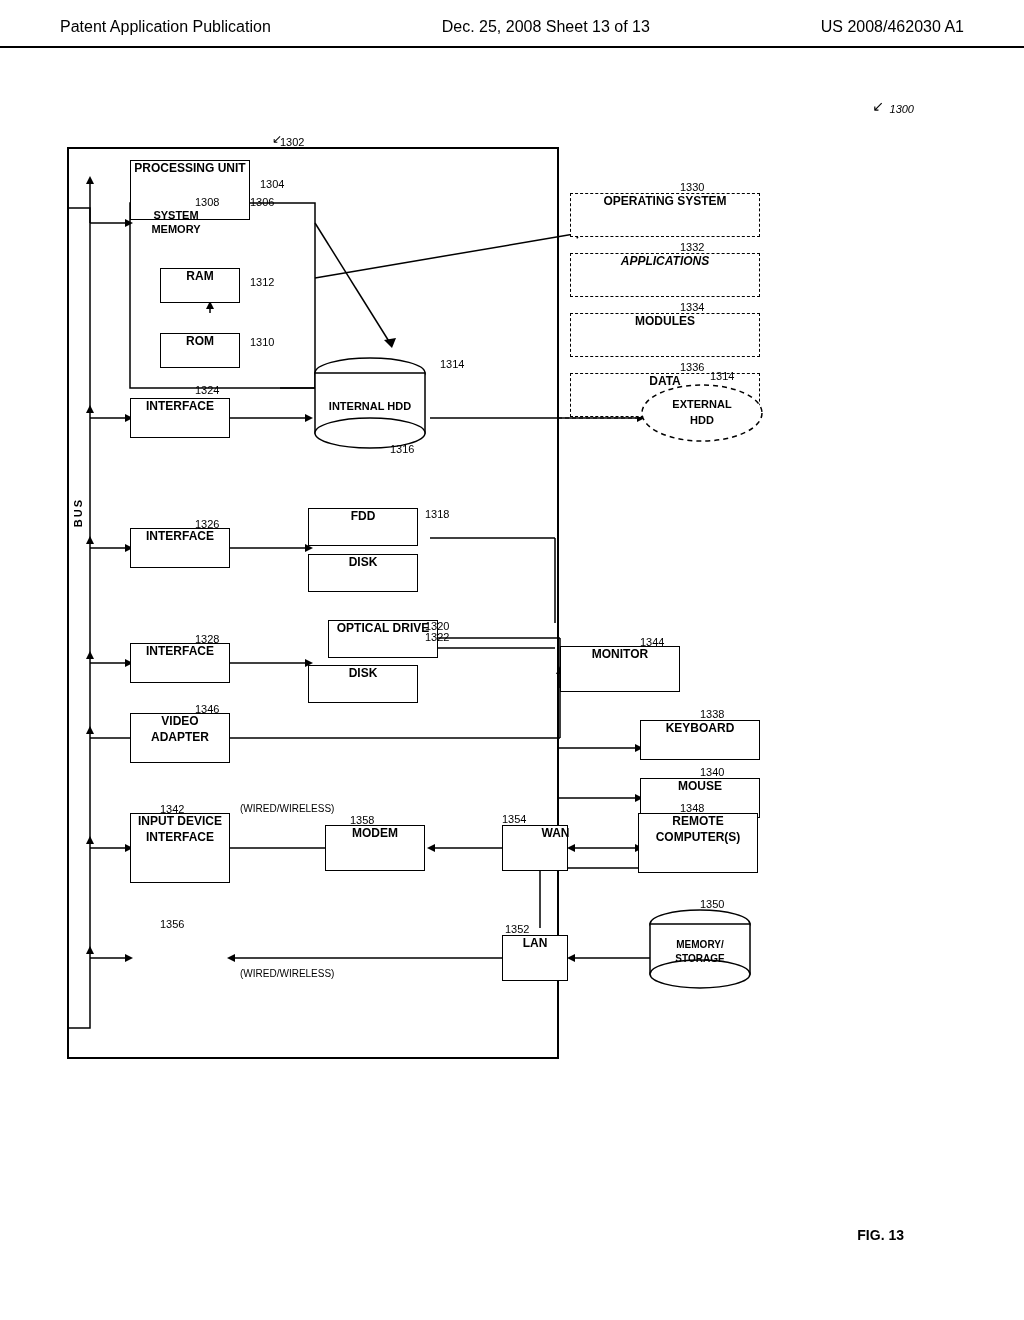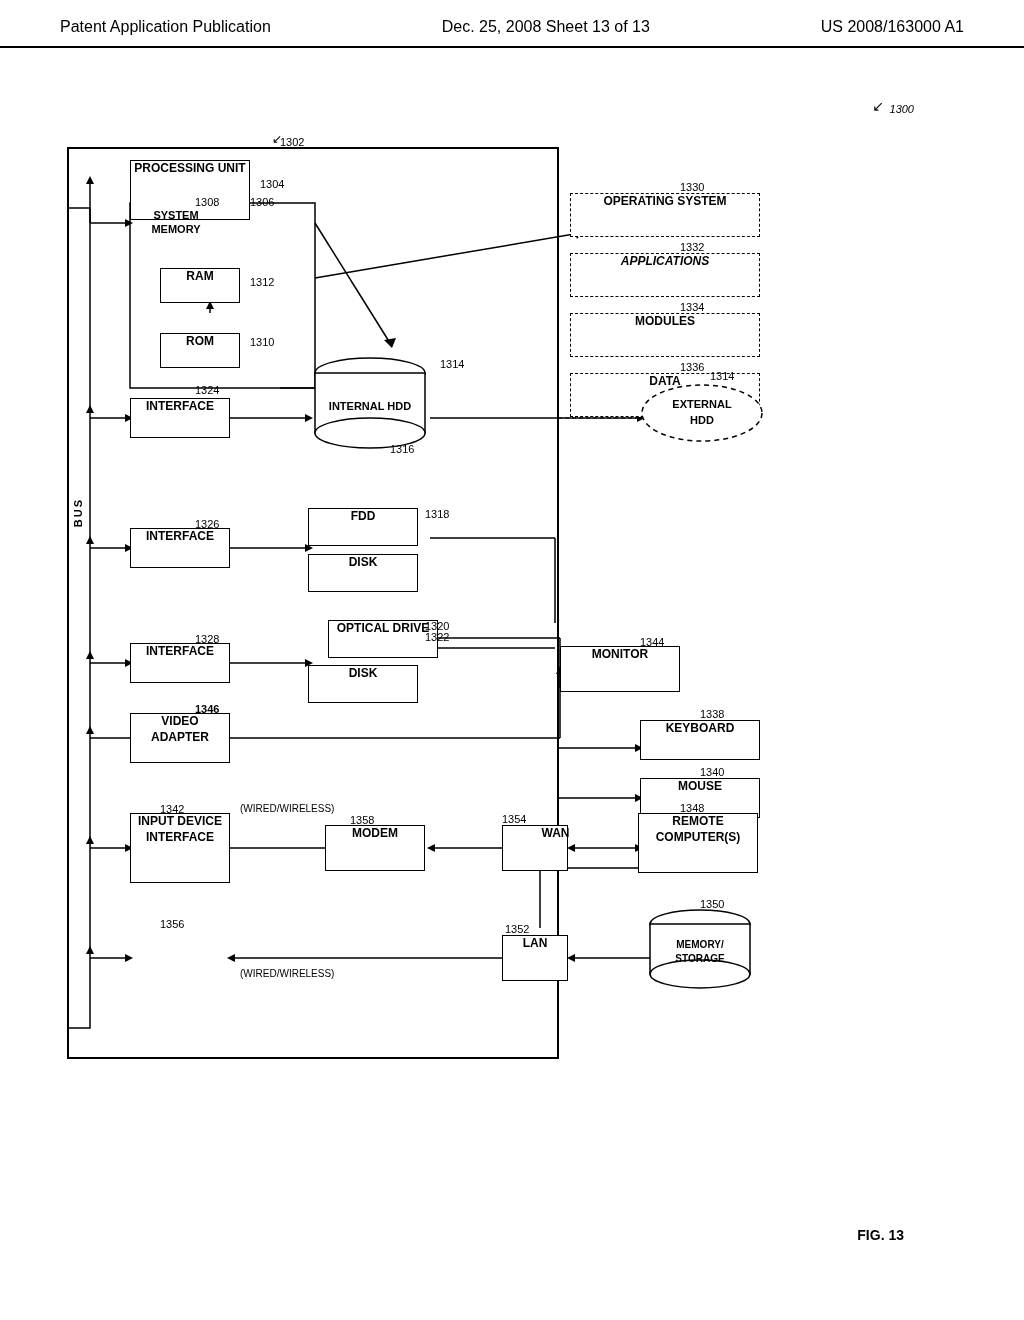--- a/index.html
+++ b/index.html
@@ -84,21 +84,21 @@
       font-family: Arial, sans-serif;
       letter-spacing: 2px;
     }
   </style>
 </head>
 <body>
 
 <div class="header">
   <span>Patent Application Publication</span>
   <span>Dec. 25, 2008   Sheet 13 of 13</span>
-  <span>US 2008/163000 A1</span>
+  <span>US 2008/462030 A1</span>
 </div>
 
 <div class="diagram-area">
 
   <svg class="svg-overlay" xmlns="http://www.w3.org/2000/svg">
 
     <rect x="68" y="100" width="490" height="910" fill="none" stroke="#000" stroke-width="2"></rect>
 
     <rect x="68" y="160" width="22" height="820" fill="none" stroke="#000" stroke-width="1.5"></rect>
 
@@ -243,21 +243,21 @@
 
   <div class="box" style="left:130px; top:595px; width:100px; height:40px;">
     <span>INTERFACE</span>
   </div>
   <div class="ref-label" style="left:195px; top:585px;">1328</div>
 
   <div class="box" style="left:130px; top:665px; width:100px; height:50px;">
     <span>VIDEO
 ADAPTER</span>
   </div>
-  <div class="ref-label" style="left:195px; top:655px;font-weight:bold;">1346</div>
+  <div class="ref-label" style="left:195px; top:655px;">1346</div>
 
   <div class="box" style="left:130px; top:765px; width:100px; height:70px;">
     <span>INPUT
 DEVICE
 INTERFACE</span>
   </div>
   <div class="ref-label" style="left:160px; top:755px;">1342</div>
   <div class="ref-label" style="left:240px; top:755px; font-size:10px;">(WIRED/WIRELESS)</div>
 
   <div class="ref-label" style="left:160px; top:870px;">1356</div>

